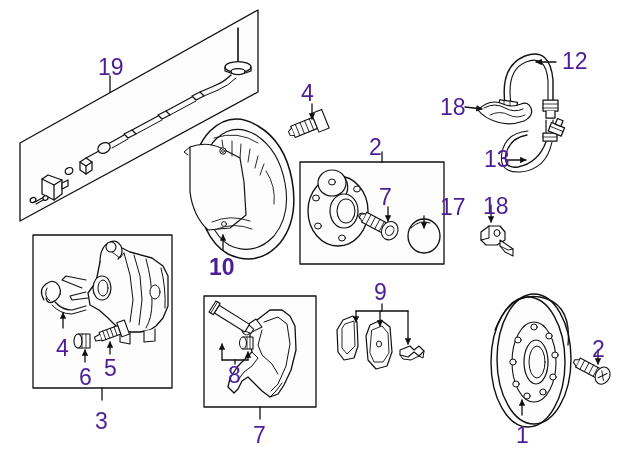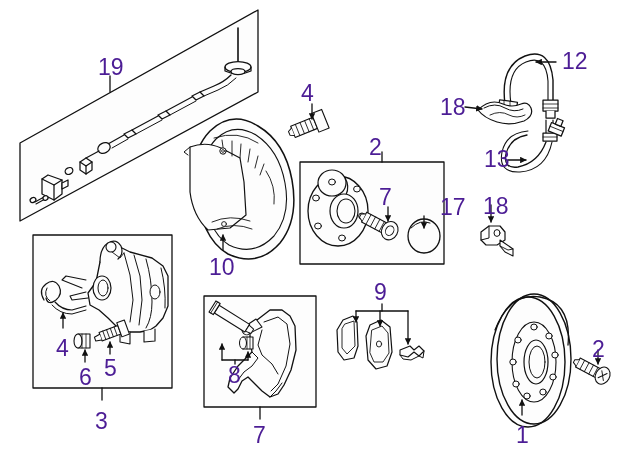--- a/index.html
+++ b/index.html
@@ -394,21 +394,21 @@
 
   <div class="callout-num" style="left:516px;top:424px;">1</div>
   <div class="callout-num" style="left:592px;top:338px;">2</div>
   <div class="callout-num" style="left:95px;top:410px;">3</div>
   <div class="callout-num" style="left:56px;top:337px;">4</div>
   <div class="callout-num" style="left:104px;top:357px;">5</div>
   <div class="callout-num" style="left:79px;top:366px;">6</div>
   <div class="callout-num" style="left:253px;top:424px;">7</div>
   <div class="callout-num" style="left:228px;top:364px;">8</div>
   <div class="callout-num" style="left:374px;top:281px;">9</div>
-  <div class="callout-num" style="left:209px;top:256px;">10</div>
+  <div class="callout-num" style="left:209px;top:256px;font-weight:bold;">10</div>
   <div class="callout-num" style="left:301px;top:82px;">4</div>
   <div class="callout-num" style="left:562px;top:50px;">12</div>
   <div class="callout-num" style="left:484px;top:148px;">13</div>
   <div class="callout-num" style="left:440px;top:96px;">18</div>
   <div class="callout-num" style="left:369px;top:136px;">2</div>
   <div class="callout-num" style="left:379px;top:186px;">7</div>
   <div class="callout-num" style="left:440px;top:196px;">17</div>
   <div class="callout-num" style="left:483px;top:183px;margin-top:12px;">18</div>
   <div class="callout-num" style="left:98px;top:56px;">19</div>
 

